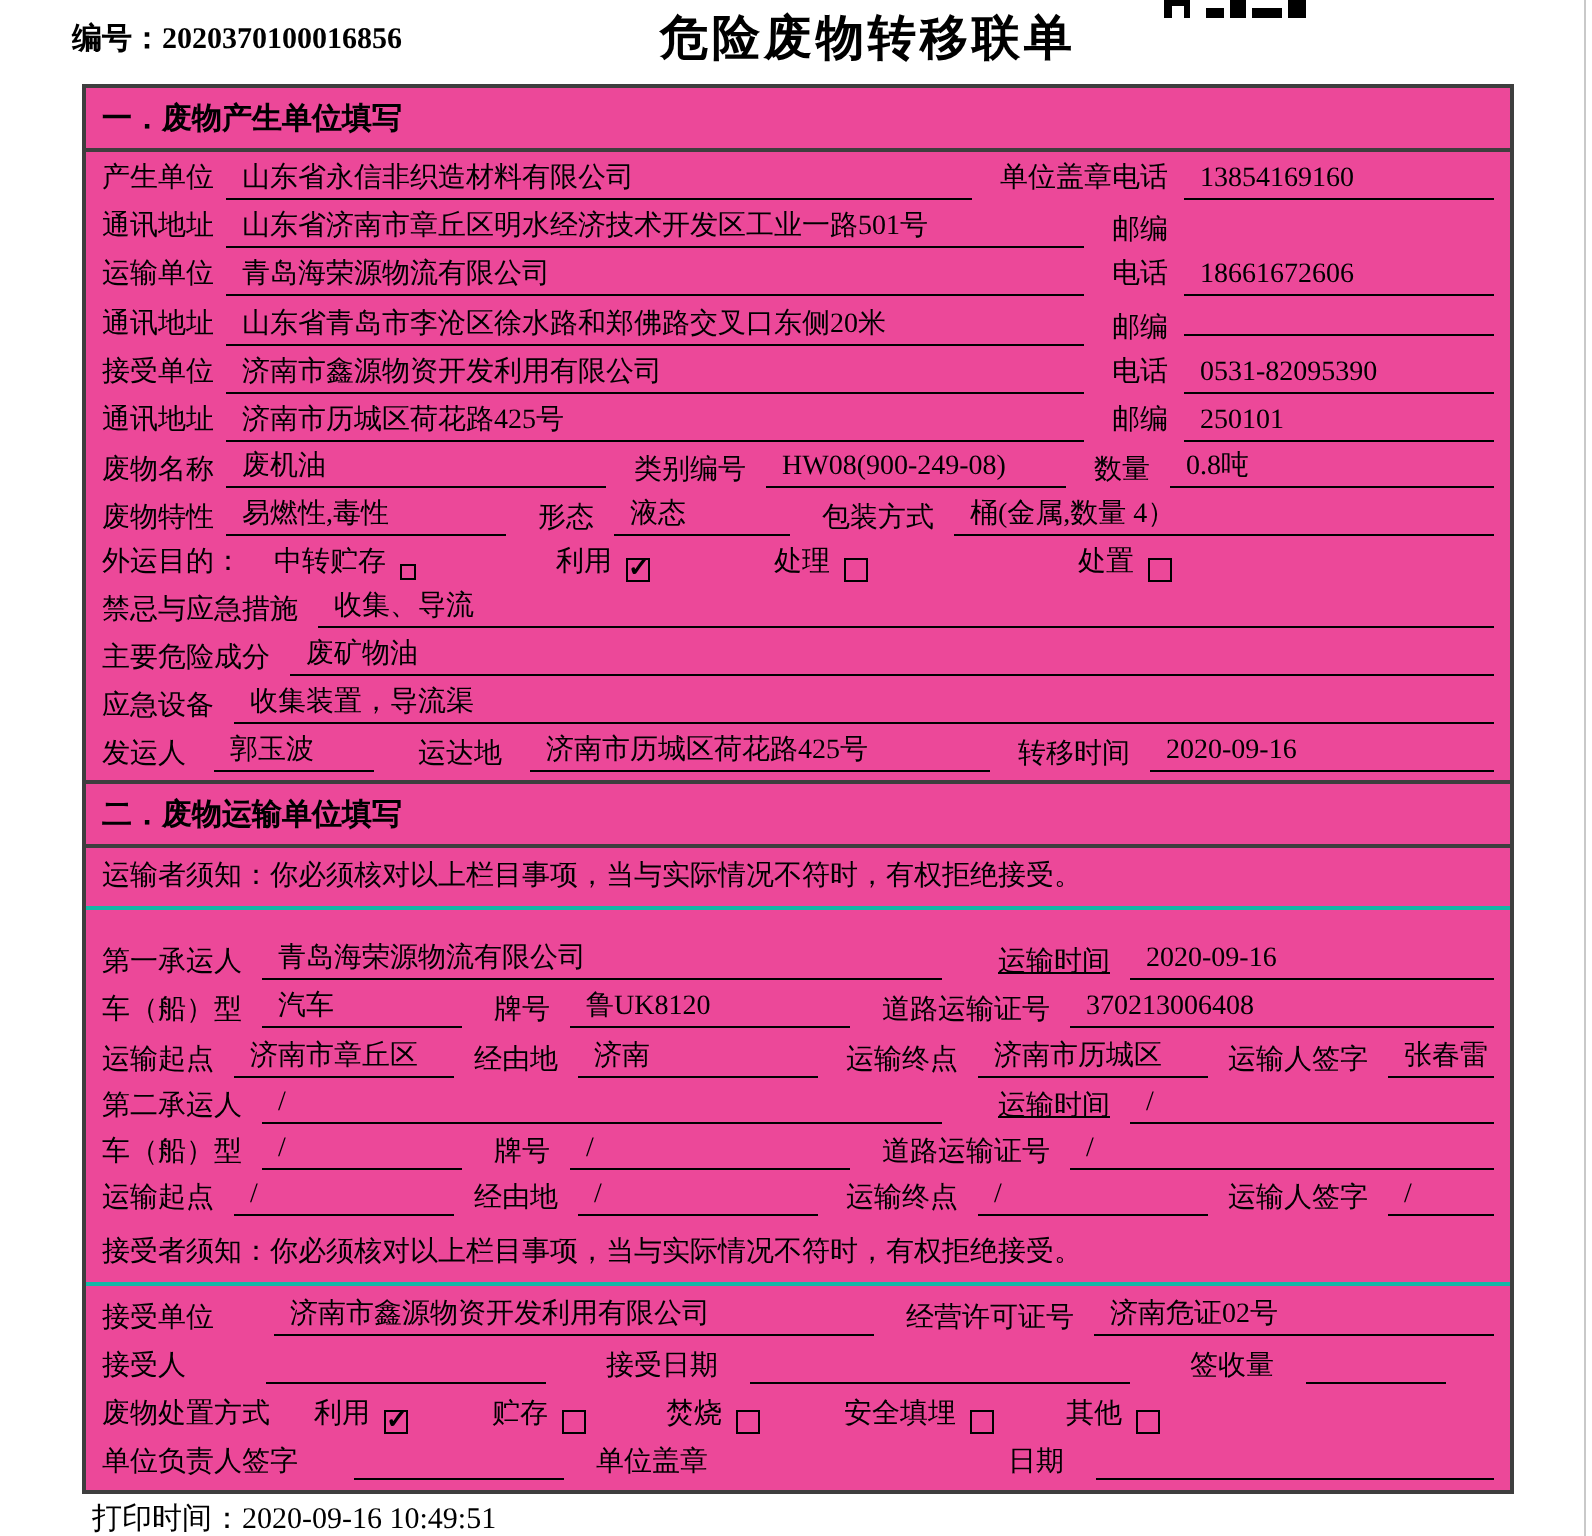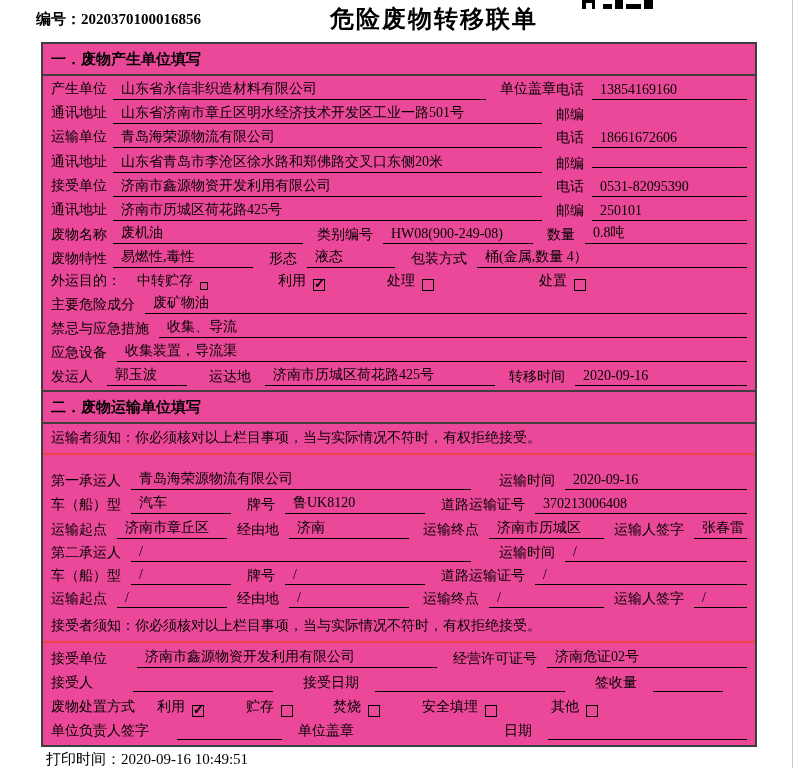--- a/index.html
+++ b/index.html
@@ -43,21 +43,21 @@
   .sec-h {
     font-family: "Liberation Sans", "DejaVu Sans", sans-serif;
     font-weight: bold; font-size: 15px;
     padding: 6px 8px 5px 8px;
     border-bottom: 2px solid #3e3e3e;
     flex: 0 0 auto;
   }
   .sec-h.not-first { border-top: 2px solid #3e3e3e; }
   .notice {
     padding: 5px 8px 6px 8px;
-    border-bottom: 2px solid #ef4444;
+    border-bottom: 2px solid #14b8a6;
     flex: 0 0 auto; white-space: nowrap;
   }
   .rows { display: flex; flex-direction: column; justify-content: space-around; padding: 2px 8px; }
   .rows-s1 { flex: 13 1 0; }
   .rows-s2 { flex: 6 1 0; margin-top: 10px; }
   .rows-s3 { flex: 4.1 1 0; }
   .row { display: flex; align-items: flex-end; white-space: nowrap; }
   .lbl { flex: 0 0 auto; }
   .val {
     border-bottom: 1px solid #000;
@@ -65,22 +65,22 @@
     min-height: 16px;
     display: inline-block;
   }
   .fill { flex: 1 1 auto; }
   .left-group { flex: 0 0 505px; display: flex; align-items: baseline; }
   .left-group .val { flex: 1 1 auto; margin-left: 6px; margin-right: 14px; }
   .right-group { flex: 1 1 auto; display: flex; align-items: baseline; }
   .right-group .lbl { margin-right: 8px; }
   .ml6  { margin-left: 6px; }  .ml10 { margin-left: 10px; }
   .ml14 { margin-left: 14px; } .ml16 { margin-left: 16px; }
-  .ml22 { margin-left: 22px; } .ml28 { margin-left: 28px; }
-  .ml30 { margin-left: 30px; } .ml36 { margin-left: 54px; }
+  .ml22 { margin-left: 22px; } .ml28 { margin-left: 28px; text-decoration: underline; }
+  .ml30 { margin-left: 30px; } .ml36 { margin-left: 36px; }
   .ml40 { margin-left: 40px; } .ml42 { margin-left: 42px; }
   .ml62 { margin-left: 62px; } .ml70 { margin-left: 70px; }
   .ml105{ margin-left: 105px; } .ml150{ margin-left: 150px; }
   .w80 {width:80px;} .w88 {width:88px;} .w100{width:100px;}
   .w105{width:105px;} .w110{width:110px;} .w115{width:115px;} .w120{width:120px;} .w140{width:140px;} .w150{width:150px;} .w190{width:190px;}
   .w230{width:230px;} .w300{width:300px;} .w340{width:340px;}
   .mr24 { margin-right: 24px; }
   
   .cb {
     display: inline-block; width: 12px; height: 12px;
@@ -211,27 +211,27 @@
       <span class="cb small"></span>
       <span class="lbl ml70">利用</span>
       <span class="cb checked"></span>
       <span class="lbl ml62">处理</span>
       <span class="cb"></span>
       <span class="lbl ml105">处置</span>
       <span class="cb"></span>
     </div>
 
     <div class="row">
+      <span class="lbl">禁忌与应急措施</span>
+      <span class="val fill ml10">收集、导流</span>
+    </div>
+
+    <div class="row">
       <span class="lbl">主要危险成分</span>
       <span class="val fill ml10">废矿物油</span>
-    </div>
-
-    <div class="row">
-      <span class="lbl">禁忌与应急措施</span>
-      <span class="val fill ml10">收集、导流</span>
     </div>
 
     <div class="row">
       <span class="lbl">应急设备</span>
       <span class="val fill ml10">收集装置，导流渠</span>
     </div>
 
     <div class="row">
       <span class="lbl">发运人</span>
       <span class="val w80 ml14">郭玉波</span>

